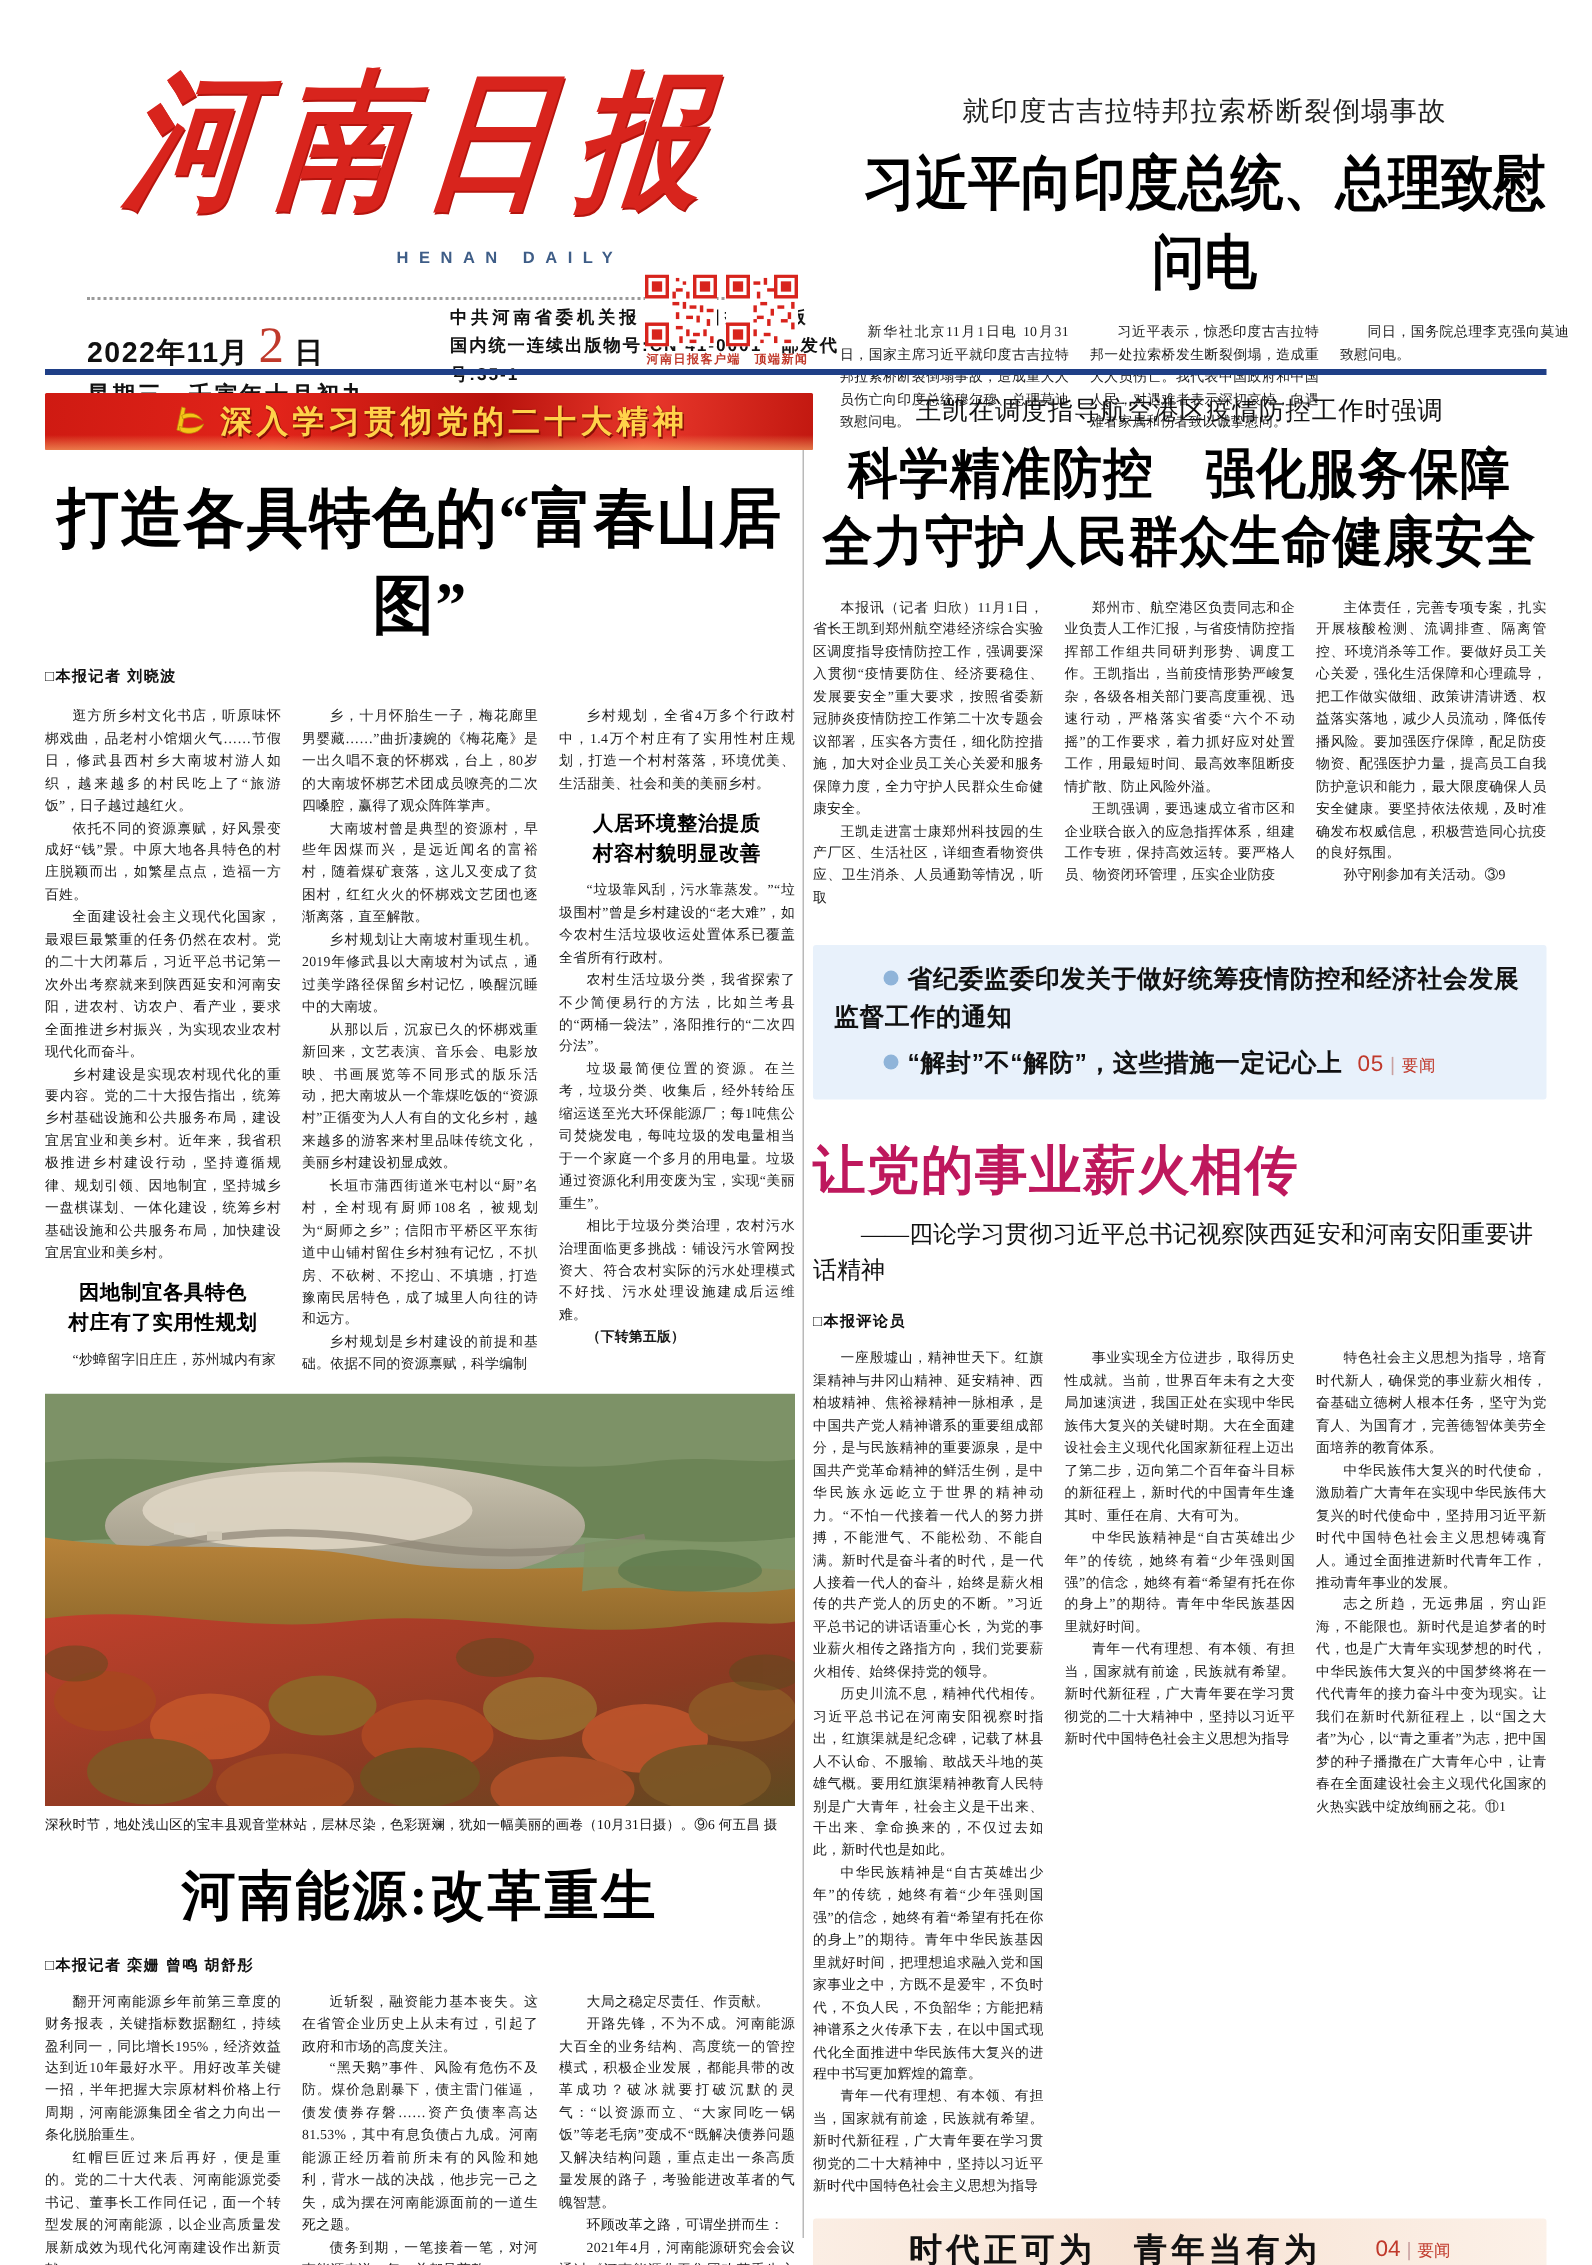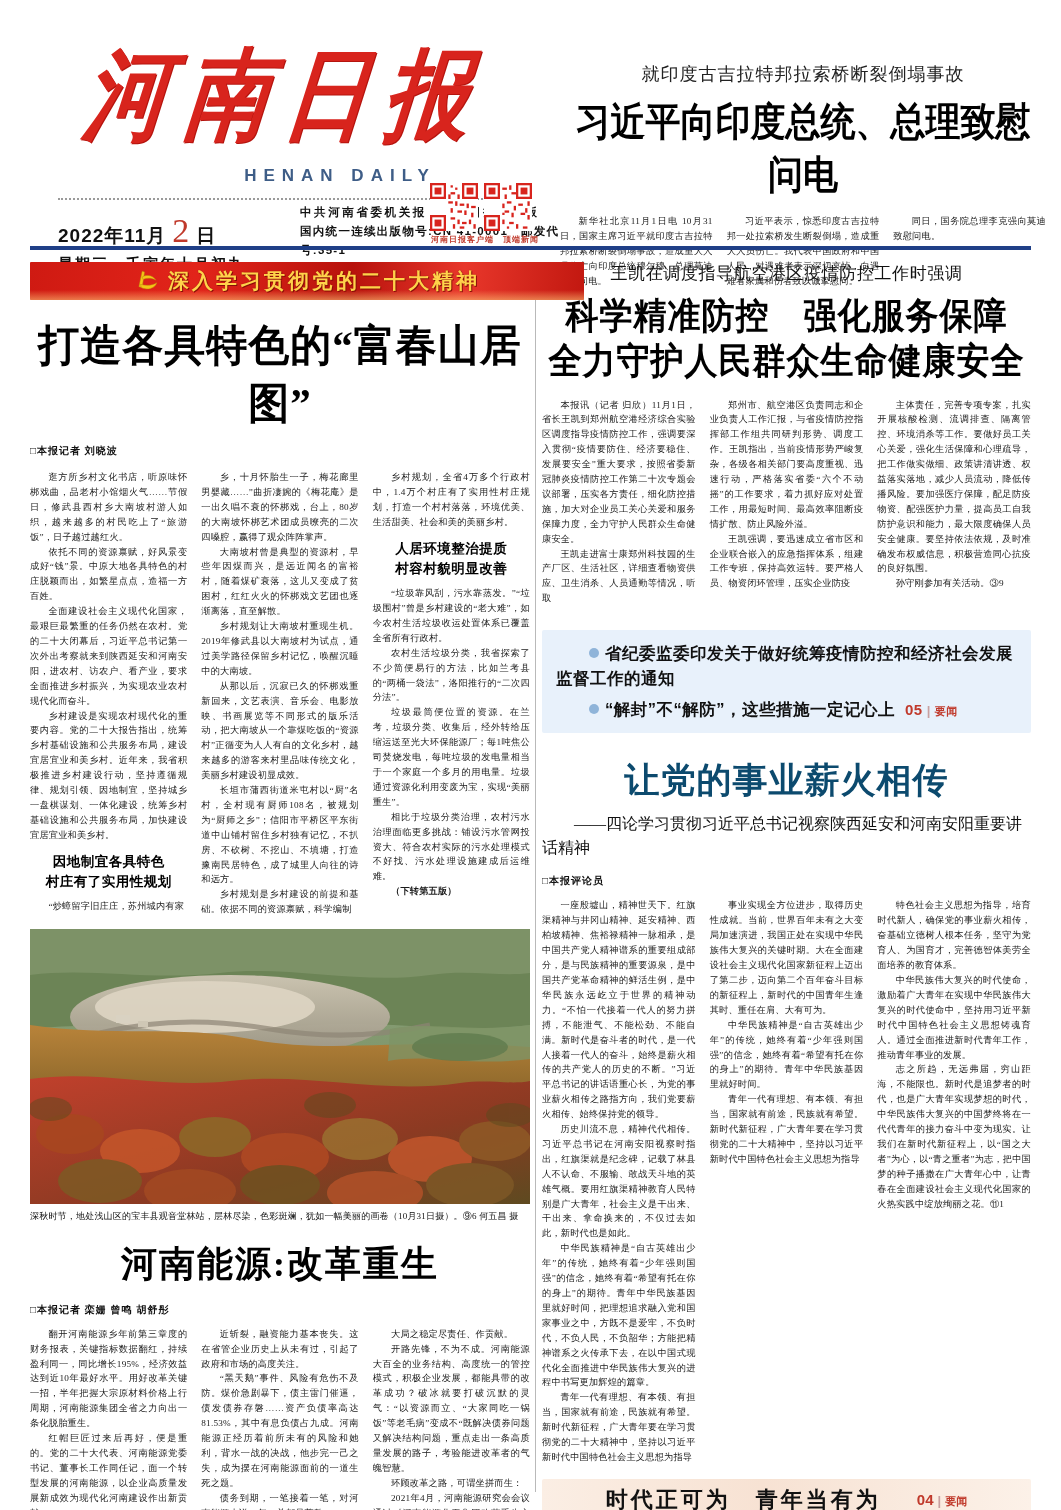--- a/index.html
+++ b/index.html
@@ -25,21 +25,21 @@
     line-height: 1.05;
     text-align: center;
     transform: skewX(-6deg) scaleY(1.18);
     transform-origin: left center;
     text-shadow: 1px 1px 0 #b5140e;
   }
   .logo-en {
     margin-top: 26px;
     text-align: center;
     font-family: "Liberation Sans", sans-serif;
-    font-size: 17px;
+    font-size: 11px;
     letter-spacing: 7px;
     color: #3e5d87;
     font-weight: 600;
     padding-left: 110px;
   }
   .dot-rule {
     position:absolute; left: 58px; top: 198px; width: 440px;
     border-top: 2px dotted #9a9a9a;
   }
   .dateblock { position: absolute; left: 58px; top: 216px; width: 230px; }
@@ -67,21 +67,21 @@
   .blue-rule { position: absolute; left: 30px; top: 246px; width: 1001px; height: 4px; background: #1f3f87; }
 
   
   .main { position: absolute; left: 30px; top: 262px; width: 1001px; }
   .left-col { position: absolute; left: 0; top: 0; width: 500px; }
   .right-col { position: absolute; left: 512px; top: 0; width: 489px; }
   .vdivider { position:absolute; left: 505px; top: 0; width: 1px; height: 1230px; background: #b9b9b9; }
 
   
   .party-banner {
-    position: relative; height: 38px; width: 554px;
+    position: relative; height: 38px; width: 512px;
     background: linear-gradient(96deg, #cf1a12 0%, #e2241a 30%, #b7120c 58%, #e8372b 78%, #c21810 100%);
     display: flex; align-items: center; justify-content: center; overflow: hidden;
     border-radius: 1px;
   }
   .party-banner::after {
     content:""; position:absolute; left:0; right:0; bottom:0; height: 10px;
     background: linear-gradient(180deg, rgba(255,255,255,0) 0%, rgba(255,200,120,.55) 100%);
   }
   .party-emblem { width: 26px; height: 26px; margin-right: 8px; position:relative; z-index:2; }
   .party-banner-text {
@@ -123,28 +123,28 @@
   }
   .index-line {
     font-family: "Liberation Sans", sans-serif; font-size: 16.5px; font-weight: 700;
     letter-spacing: .5px; line-height: 1.5; color: #111;
   }
   .index-line .bullet {
     display:inline-block; width:10px; height:10px; border-radius:50%;
     background:#8fb4d9; margin-right:6px; vertical-align: 1px;
   }
   .idx-first { text-indent: 2em; }
-  .pg-tag { font-family:"Liberation Sans",sans-serif; font-size:13px; font-weight:700; color:#c0392b; margin-left:10px; }
+  .pg-tag { font-family:"Liberation Sans",sans-serif; font-size:13px; font-weight:400; color:#c0392b; margin-left:10px; }
   .pg-tag .num { font-size: 15px; }
   .pg-tag .sep { color:#c9a0a0; margin: 0 4px; }
   .pg-tag .sec { font-size: 11px; }
 
   .comment-title {
-    text-align:center; font-family:"Liberation Serif",serif; font-weight:700;
-    font-size: 35px; letter-spacing: 1px; margin-top: 24px; color:#0c4a6e;
+    text-align:left; font-family:"Liberation Serif",serif; font-weight:700;
+    font-size: 35px; letter-spacing: 1px; margin-top: 24px; color:#be185d;
   }
   .comment-sub { font-size: 16px; line-height:1.5; margin-top: 8px; font-family:"Liberation Serif",serif; text-indent:2em;}
 
   .orange-banner {
     margin-top: 14px; height: 42px; border-radius:2px;
     background: linear-gradient(90deg, #fbeee4 0%, #f7e2d3 45%, #fcf1e8 100%);
     display:flex; align-items:center; justify-content:center; gap: 26px;
   }
   .orange-banner .ob-text {
     font-family: "Liberation Serif", serif; font-weight:700; font-size: 22px; letter-spacing: 3px; color:#111;

